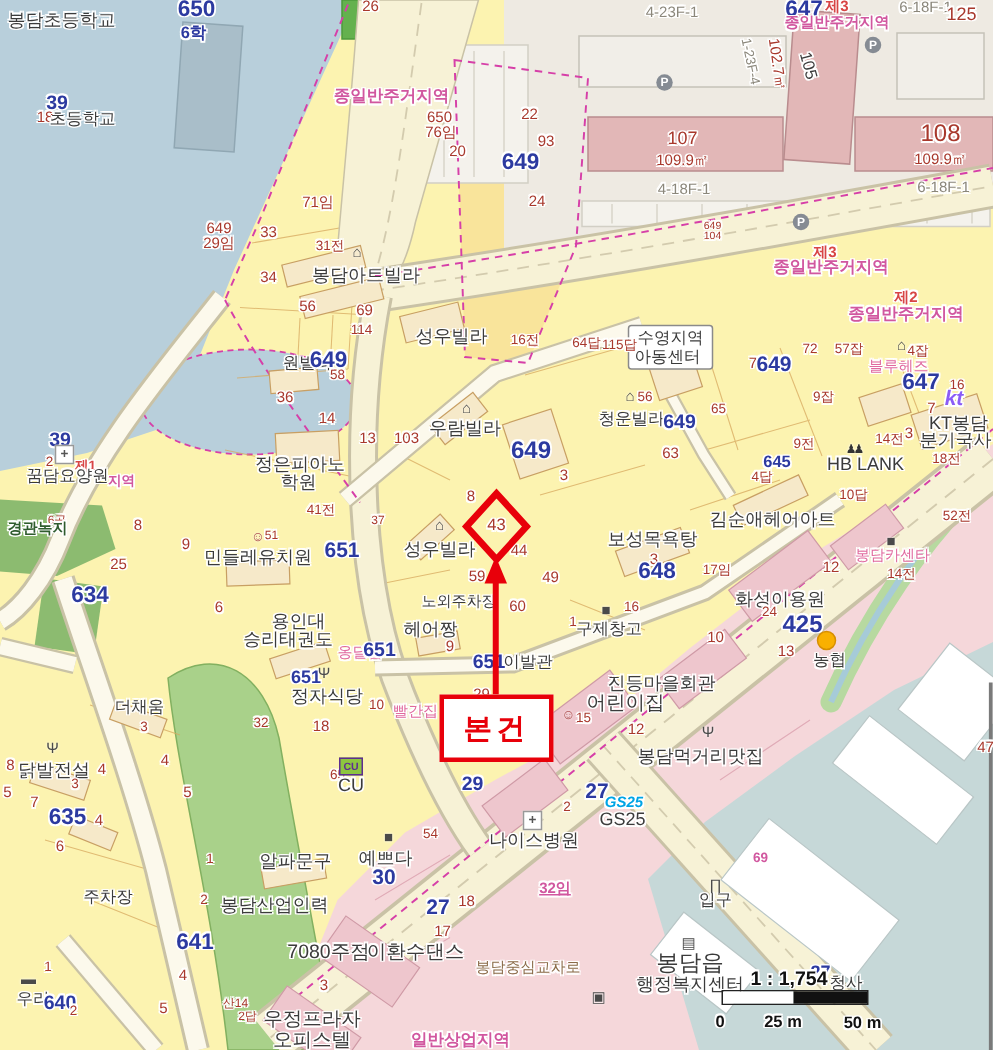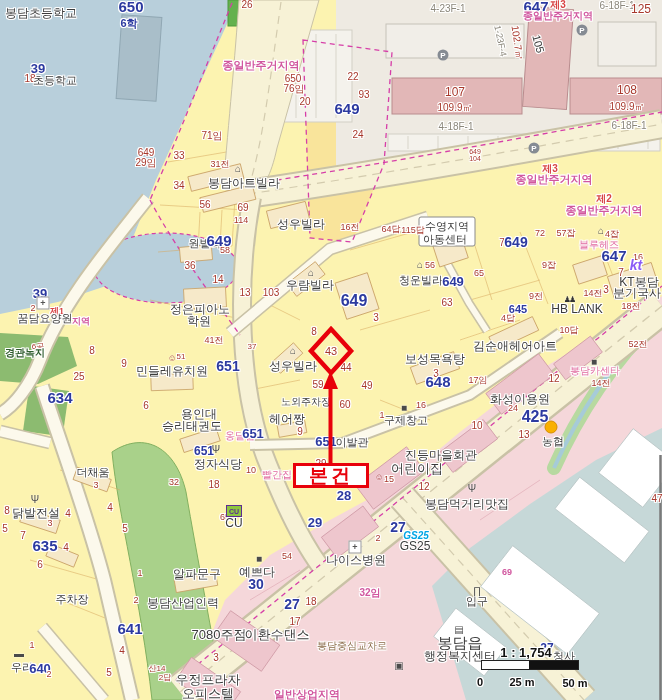--- a/index.html
+++ b/index.html
@@ -27,21 +27,21 @@
         font-size:10px;text-shadow:0 0 2px #fff;}
   .icon-bank{font-size:8px;letter-spacing:-2px;color:#333;}
   .icon-hospital{width:11px;height:11px;background:#fff;border:1px solid #999;color:#555;
         font-weight:bold;font-size:9px;display:flex;align-items:center;justify-content:center;}
   .icon-parking{width:11px;height:11px;border-radius:50%;background:#858b93;color:#fff;
         font-size:8px;font-weight:bold;display:flex;align-items:center;justify-content:center;text-shadow:none;}
   .icon-cu{width:14px;height:10px;background:#8dc63f;border:1px solid #5e2d91;color:#5e2d91;
         font-size:7px;font-weight:bold;display:flex;align-items:center;justify-content:center;text-shadow:none;}
   .icon-nh{width:11px;height:11px;border-radius:50%;background:#f9b000;border:1px solid #d78f00;}
   .icon-child{color:#b05555;font-size:9px;}
-  .bon-box{position:absolute;left:293px;top:463px;width:76px;height:25px;z-index:6;
+  .bon-box{position:absolute;left:293px;top:463px;width:76px;height:45px;z-index:6;
         background:#fff;border:3px solid #e8000a;box-sizing:border-box;
         display:flex;align-items:center;justify-content:center;}
   .bon-box span{color:#e8000a;font-weight:bold;font-size:19px;letter-spacing:3px;}
   .scalebar{position:absolute;left:481px;top:660px;z-index:4;display:flex;
         border:1.5px solid #222;}
   .scalebar .w{width:47px;height:8px;background:#fff;}
   .scalebar .k{width:49px;height:8px;background:#111;}
 </style>
 </head>
 <body>
@@ -242,21 +242,21 @@
       <span class="lbl z2" style="left: 558px; top: 5px; font-size: 10px;">제3</span>
       <span class="lbl z" style="left: 558px; top: 16px; font-size: 10px;">종일반주거지역</span>
       <span class="lbl g" style="left: 617px; top: 6px; font-size: 10px;">6-18F-1</span>
       <span class="lbl r" style="left: 641px; top: 9px; font-size: 12px;">125</span>
       <span class="lbl g" style="left: 500px; top: 41px; font-size: 9px; transform: translate(-50%, -50%) rotate(78deg);">1-23F-4</span>
       <span class="lbl r" style="left: 517px; top: 43px; font-size: 10px; transform: translate(-50%, -50%) rotate(82deg);">102.7㎡</span>
       <span class="lbl p" style="left: 538px; top: 44px; font-size: 11px; transform: translate(-50%, -50%) rotate(75deg);">105</span>
       <span class="lbl r" style="left: 455px; top: 92px; font-size: 12px;">107</span>
       <span class="lbl r" style="left: 455px; top: 108px; font-size: 10px;">109.9㎡</span>
       <span class="lbl g" style="left: 456px; top: 127px; font-size: 10px;">4-18F-1</span>
-      <span class="lbl r" style="left: 627px; top: 90px; font-size: 12px;">108</span>
+      <span class="lbl r" style="left: 627px; top: 90px; font-size: 16px;">108</span>
       <span class="lbl r" style="left: 627px; top: 107px; font-size: 10px;">109.9㎡</span>
       <span class="lbl g" style="left: 629px; top: 126px; font-size: 10px;">6-18F-1</span>
       <span class="lbl r" style="left: 475px; top: 151px; font-size: 7px;">649</span>
       <span class="lbl r" style="left: 475px; top: 158px; font-size: 7px;">104</span>
       <span class="lbl z2" style="left: 550px; top: 169px; font-size: 10px;">제3</span>
       <span class="lbl z" style="left: 554px; top: 179px; font-size: 11px;">종일반주거지역</span>
       <span class="lbl z2" style="left: 604px; top: 199px; font-size: 10px;">제2</span>
       <span class="lbl z" style="left: 604px; top: 210px; font-size: 11px;">종일반주거지역</span>
       <span class="lbl r" style="left: 391px; top: 229px; font-size: 9px;">64답</span>
       <span class="lbl r" style="left: 413px; top: 230px; font-size: 9px;">115답</span>
@@ -360,21 +360,21 @@
       <span class="lbl p" style="left: 389px; top: 468px; font-size: 13px; margin-left: 28px;">어린이집</span>
       <span class="lbl r" style="left: 389px; top: 479px; font-size: 9px;">15</span>
       <span class="lbl r" style="left: 424px; top: 487px; font-size: 10px;">12</span>
       <span class="lbl p" style="left: 467px; top: 504px; font-size: 12px;">봉담먹거리맛집</span>
       <span class="lbl b" style="left: 344px; top: 495px; font-size: 13px;">28</span>
       <span class="lbl b" style="left: 398px; top: 527px; font-size: 14px;">27</span>
       <span class="lbl r" style="left: 378px; top: 538px; font-size: 9px;">2</span>
       <span class="lbl gs" style="left: 416px; top: 536px; font-size: 10px;">GS25</span>
       <span class="lbl p" style="left: 415px; top: 546px; font-size: 12px;">GS25</span>
       <span class="lbl p" style="left: 356px; top: 560px; font-size: 12px;">나이스병원</span>
-      <span class="lbl z" style="left: 370px; top: 593px; font-size: 10px;">32임</span>
+      <span class="lbl z" style="left: 370px; top: 593px; font-size: 10px; text-decoration: underline;">32임</span>
       <span class="lbl rd" style="left: 352px; top: 646px; font-size: 10px;">봉담중심교차로</span>
       <span class="lbl z" style="left: 307px; top: 694px; font-size: 11px;">일반상업지역</span>
       <span class="lbl p" style="left: 477px; top: 601px; font-size: 11px;">입구</span>
       <span class="lbl z" style="left: 507px; top: 572px; font-size: 9px;">69</span>
       <span class="lbl r" style="left: 657px; top: 499px; font-size: 10px;">47</span>
       <span class="lbl p" style="left: 460px; top: 643px; font-size: 15px; font-family: Liberation Serif, serif;">봉담읍</span>
       <span class="lbl p" style="left: 460px; top: 656px; font-size: 12px;">행정복지센터</span>
       <span class="lbl b" style="left: 547px; top: 648px; font-size: 12px;">27</span>
       <span class="lbl sc" style="left: 526px; top: 652px; font-size: 13px;">1 : 1,754</span>
       <span class="lbl p" style="left: 564px; top: 656px; font-size: 11px;">청사</span>

